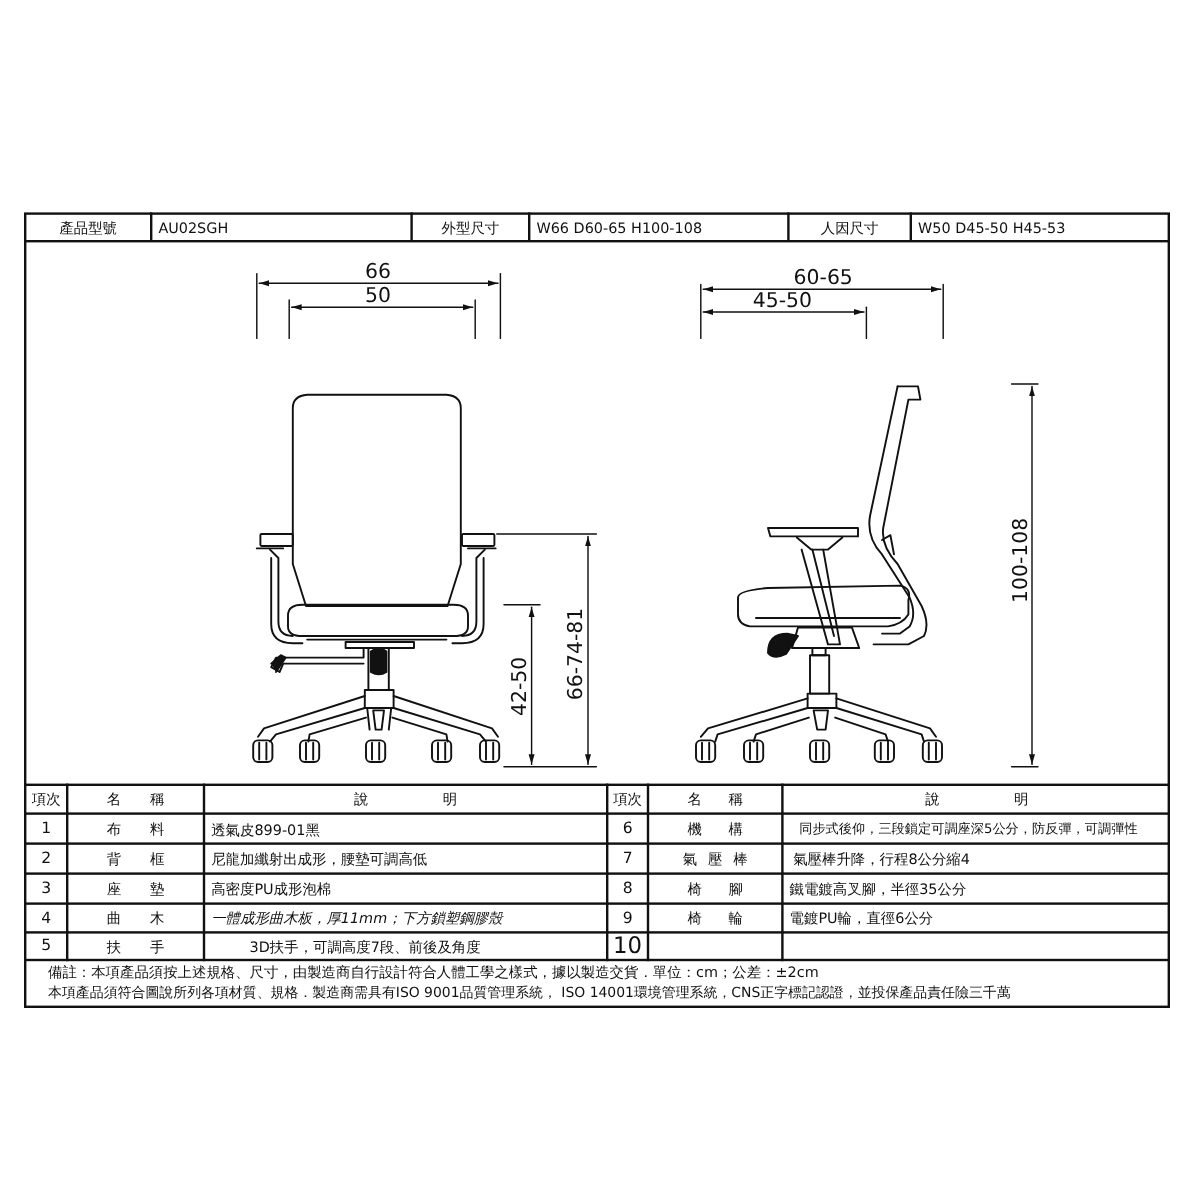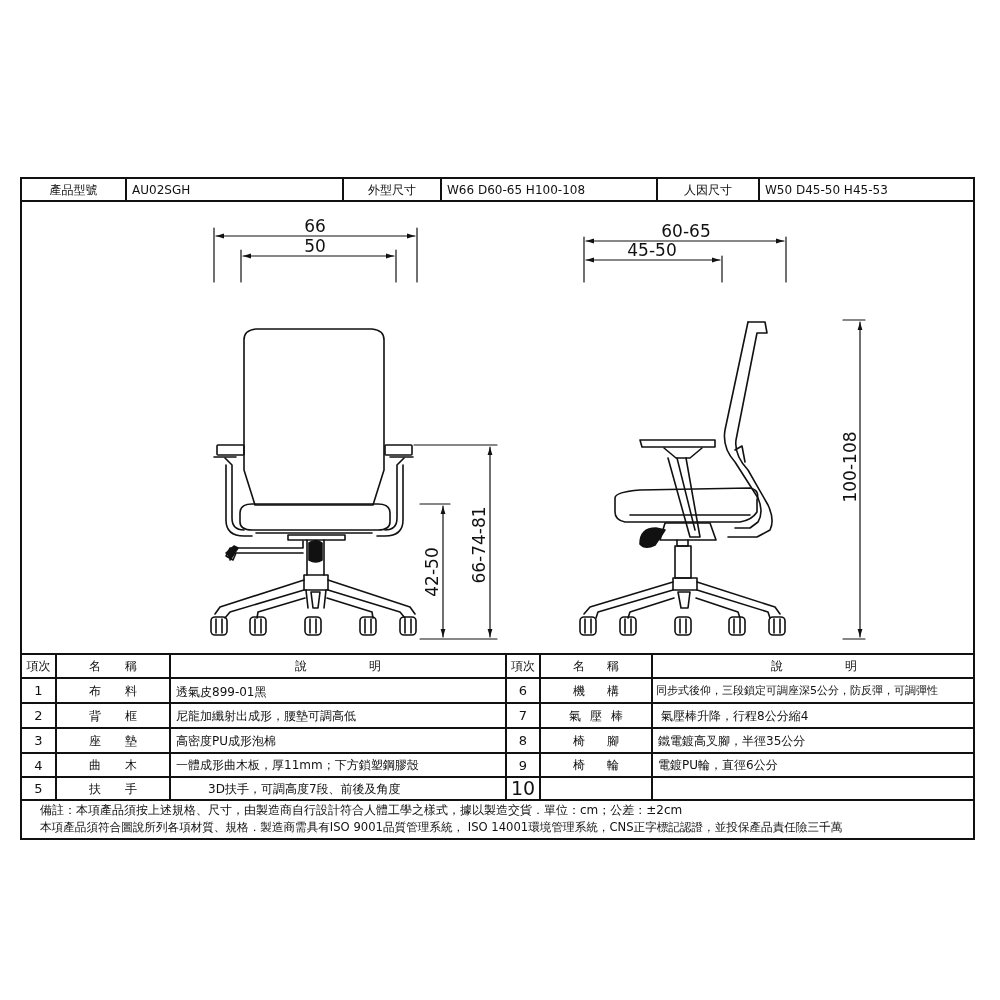--- a/index.html
+++ b/index.html
@@ -230,38 +230,38 @@
       <span>墊</span>
     </div>
   <div class="cell left" style="left:171px; top:729px; width:334px; height:23px;">高密度PU成形泡棉</div>
 </div>
 <div>
   <div class="cell center" style="left:22px; top:754px; width:33px; height:22px; font-size:13px;">4</div>
   <div class="cell name-cell" style="left:57px; top:754px; width:112px; height:22px;">
       <span>曲</span>
       <span>木</span>
     </div>
-  <div class="cell left" style="left:171px; top:754px; width:334px; height:22px;">一體成形曲木板，厚11mm；下方鎖塑鋼膠殼</div>
+  <div class="cell left" style="left:171px; top:754px; width:334px; height:22px;font-style:italic;">一體成形曲木板，厚11mm；下方鎖塑鋼膠殼</div>
 </div>
 <div>
   <div class="cell center" style="left:22px; top:778px; width:33px; height:21px; font-size:13px;">5</div>
   <div class="cell name-cell" style="left:57px; top:778px; width:112px; height:21px;">
       <span>扶</span>
       <span>手</span>
     </div>
   <div class="cell left" style="left:171px; top:778px; width:334px; height:21px;margin-left:32px;">3D扶手，可調高度7段、前後及角度</div>
 </div>
 
 <div>
   <div class="cell center" style="left:507px; top:679px; width:32px; height:23px; font-size:13px;">6</div>
   <div class="cell name-cell" style="left:541px; top:679px; width:110px; height:23px;">
       <span>機</span>
       <span>構</span>
     </div>
-  <div class="cell left" style="left:653px; top:679px; width:322px; height:23px; font-size:11px; padding-left:3px;">同步式後仰，三段鎖定可調座深5公分，防反彈，可調彈性</div>
+  <div class="cell left" style="left:653px; top:679px; width:322px; height:23px; font-size:11px; padding-left:13px;">同步式後仰，三段鎖定可調座深5公分，防反彈，可調彈性</div>
 </div>
 <div>
   <div class="cell center" style="left:507px; top:704px; width:32px; height:23px; font-size:13px;">7</div>
   <div class="cell name-cell three" style="left:541px; top:704px; width:110px; height:23px;">
       <span>氣</span>
       <span>壓</span>
       <span>棒</span>
     </div>
   <div class="cell left" style="left:656px; top:704px; width:316px; height:23px;">氣壓棒升降，行程8公分縮4</div>
 </div>

